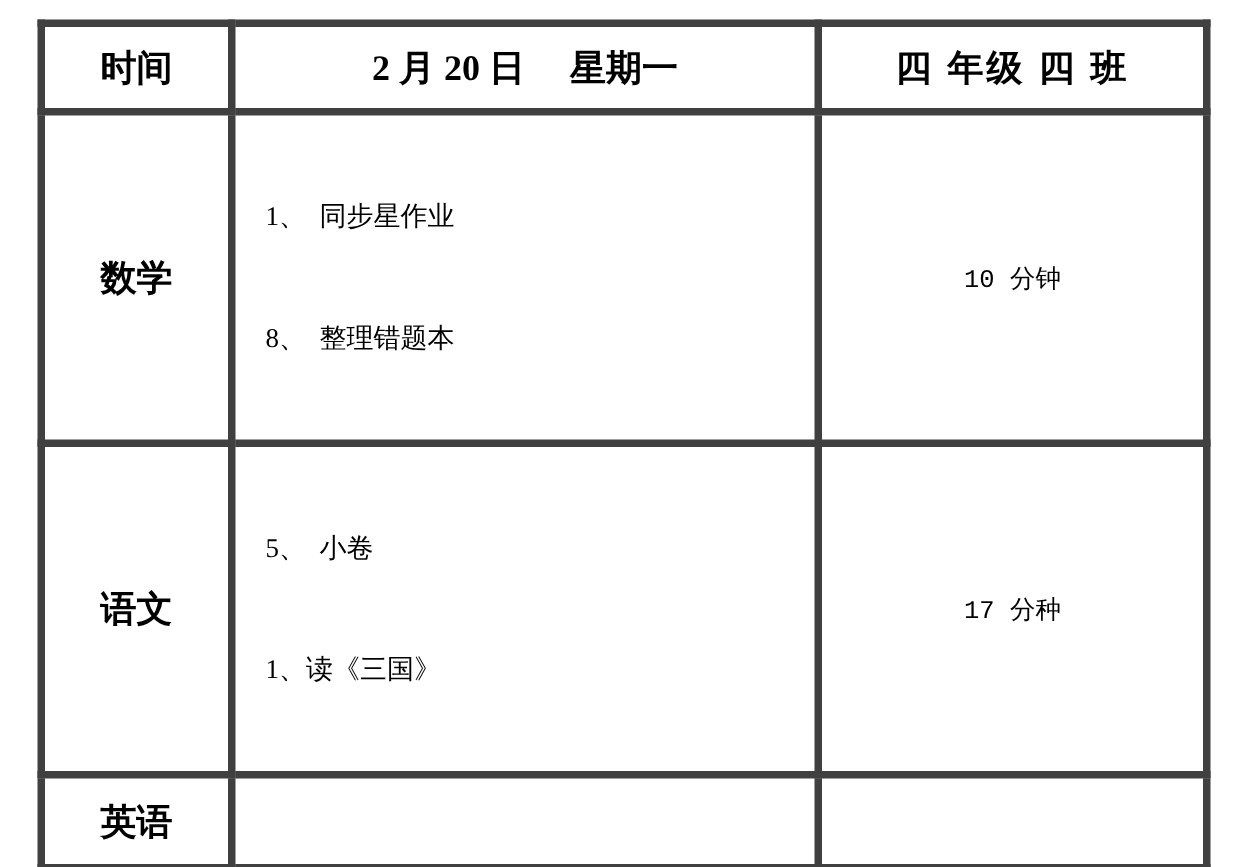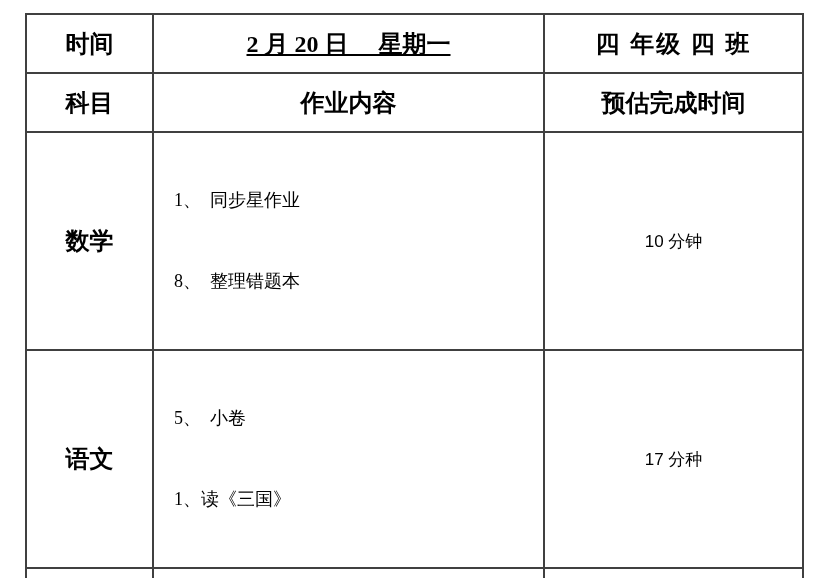--- a/index.html
+++ b/index.html
@@ -17,51 +17,50 @@
   }
   table.hw {
     position: absolute;
     left: 25px; top: 13px;
     width: 777px;
     border-collapse: collapse;
     table-layout: fixed;
     border: 2px solid #3d3d3d;
   }
   table.hw td {
-    border: 2px solid #404040;
+    border: 5px solid #404040;
     vertical-align: middle;
     overflow: hidden;
   }
   .c { text-align: center; }
   .hd {
     font-weight: 700;
     font-size: 24px;
     font-family: "Liberation Sans", sans-serif;
   }
   .date-cell {
     white-space: pre;
     font-weight: 700;
     font-size: 24px;
     font-family: "Liberation Serif", serif; 
-    text-decoration: underline;
   }
   .class-cell {
     letter-spacing: 2px;
     white-space: pre;
   }
   .content-cell {
     font-family: "Liberation Serif", serif;
     font-size: 18px;
     line-height: 27px;
     padding-left: 20px;
     white-space: pre;
     text-align: left;
   }
   .time-cell {
-    font-family: Liberation Sans, sans-serif;
+    font-family: Liberation Mono, monospace;
     font-size: 17px;
     text-align: center;
   }
   tr.r-head   { height: 59px; }
   tr.r-math   { height: 66px; }
   tr.r-chin   { height: 66px; }
   tr.r-eng    { height: 62px; }
 </style>
 </head>
 <body>
@@ -74,25 +73,20 @@
       <col style="width:259px">
     </colgroup>
 
     <tbody>
         <tr class="r-head">
       <td class="c hd">时间</td>
       <td class="c date-cell">2 月 20 日     星期一</td>
       <td class="c hd class-cell">四 年级 四 班</td>
     </tr>
 
-    <tr class="r-head">
-      <td class="c hd">科目</td>
-      <td class="c hd">作业内容</td>
-      <td class="c hd">预估完成时间</td>
-    </tr>
 
     <tr class="r-math">
       <td class="c hd">数学</td>
       <td class="content-cell">
         <div>1、  同步星作业</div>
         <div>8、  整理错题本</div>
       </td>
       <td class="time-cell">10 分钟</td>
     </tr>
 

